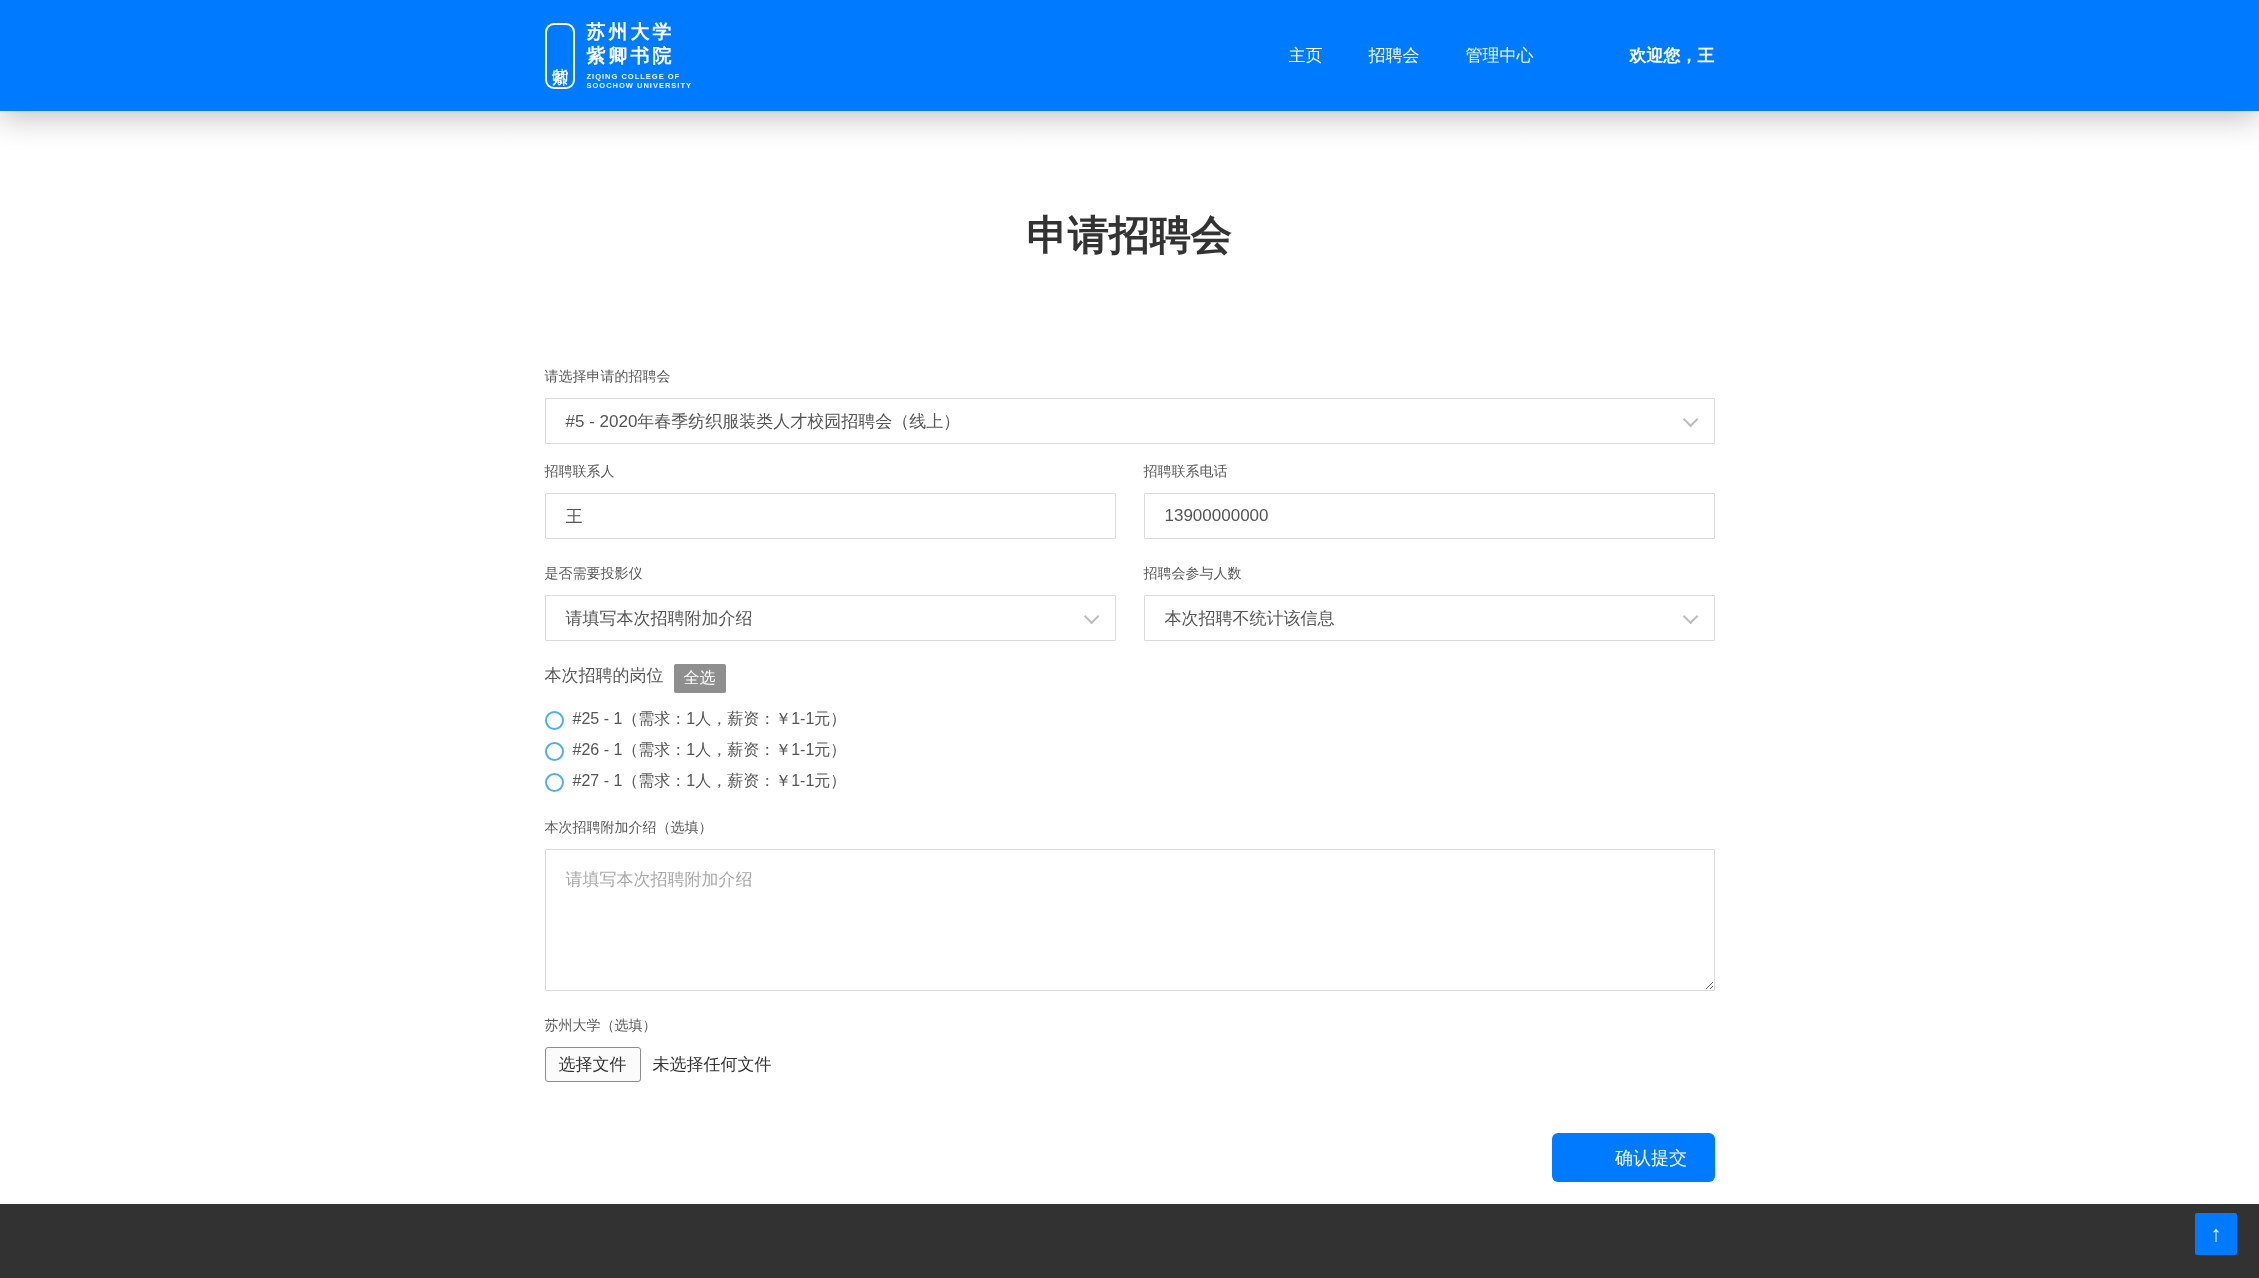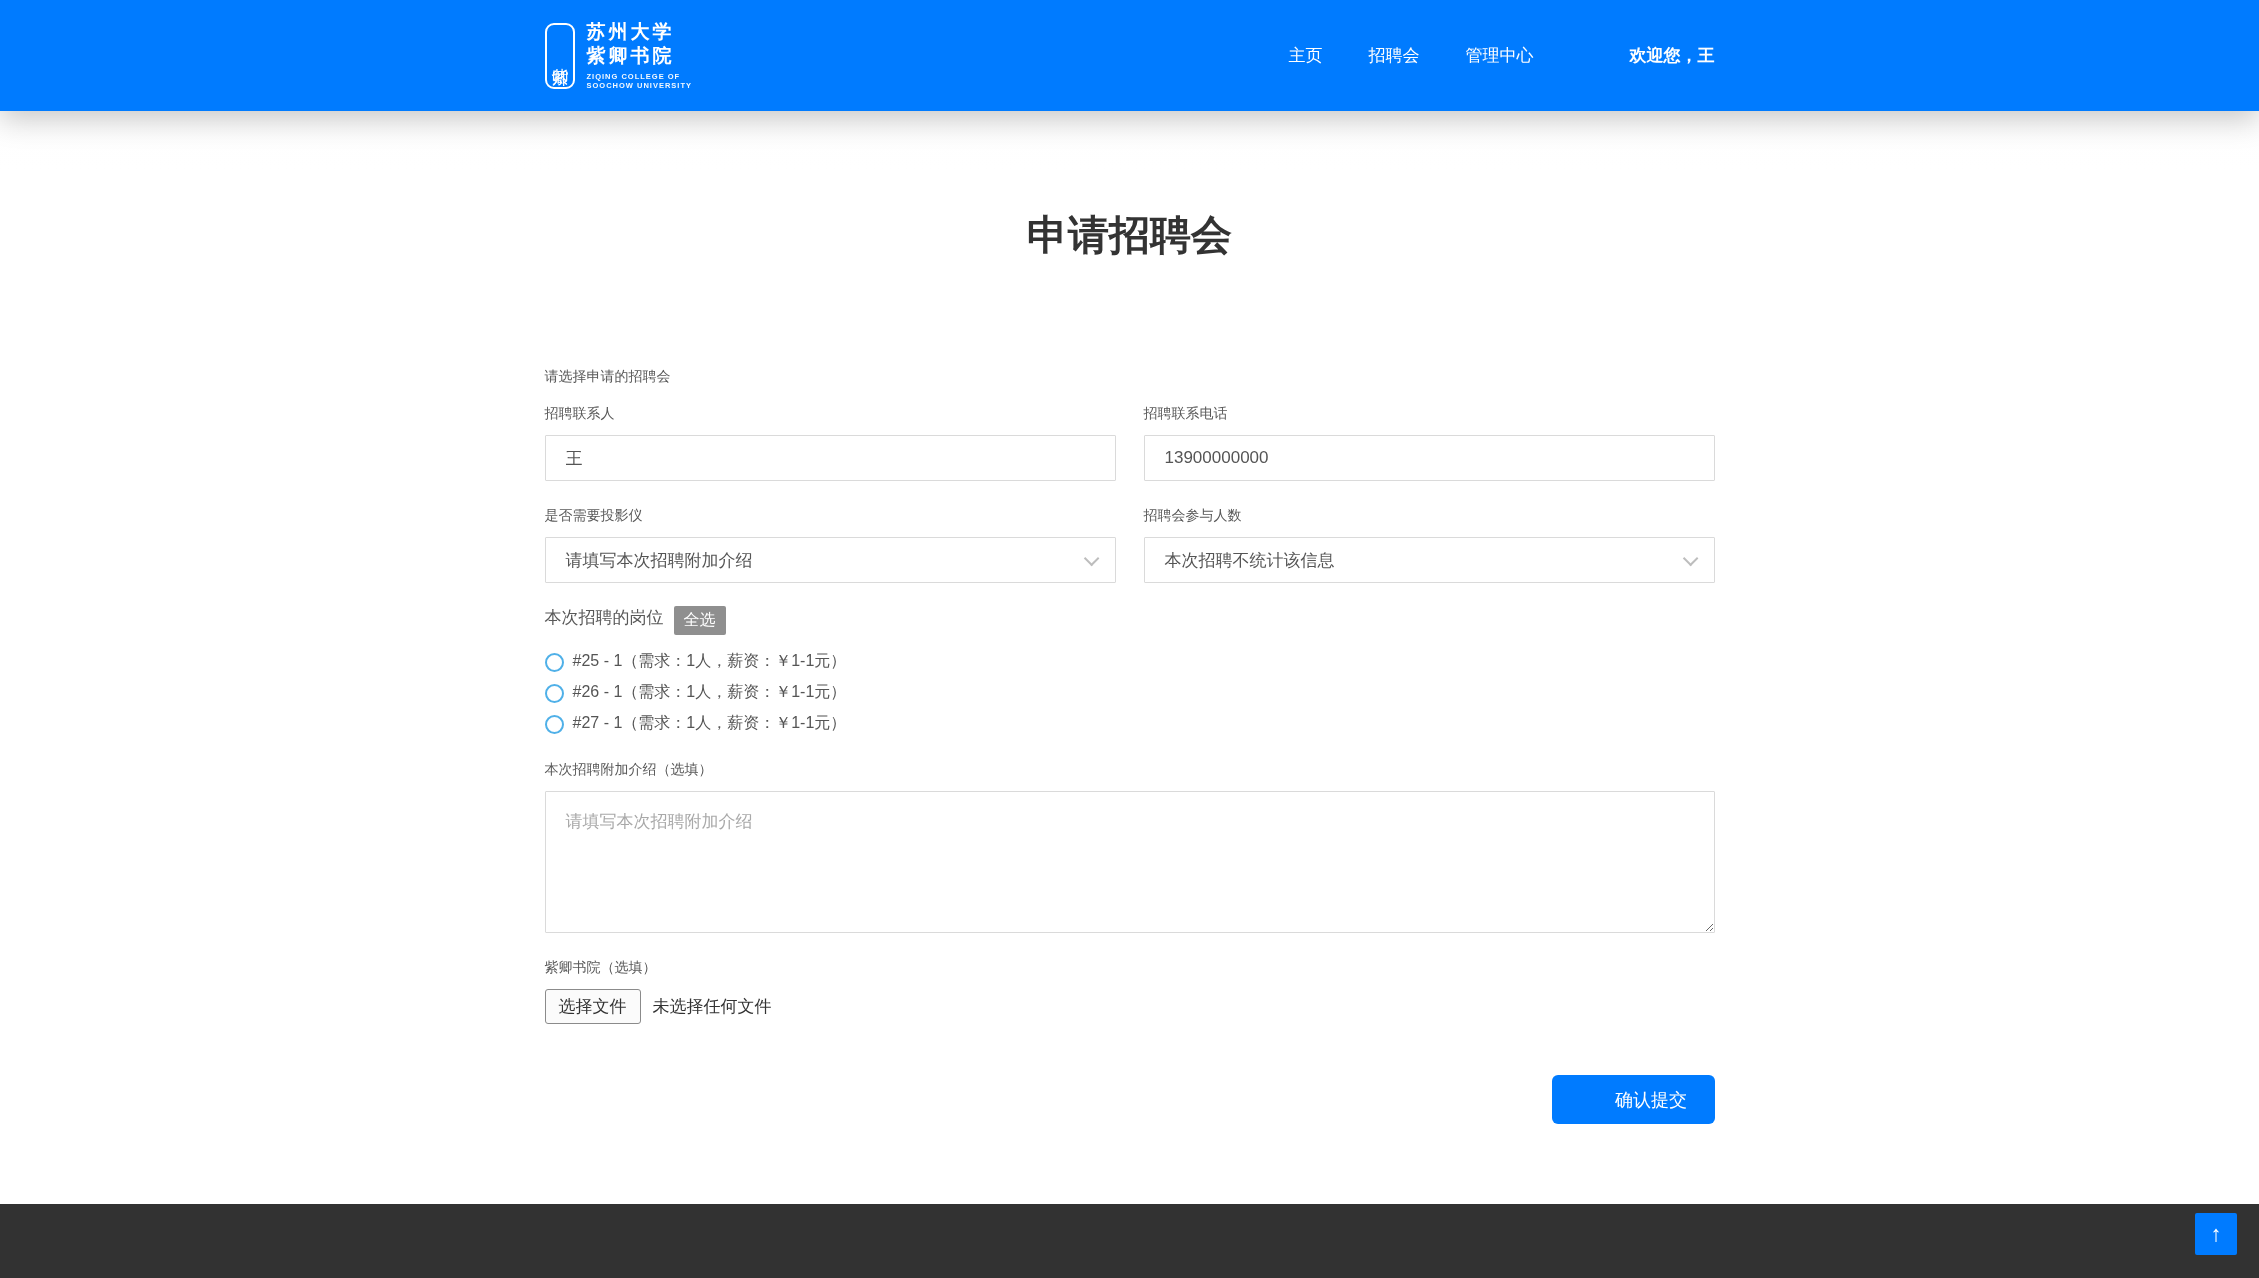--- a/index.html
+++ b/index.html
@@ -127,20 +127,24 @@
   </div>
 </div>
 
 <div class="main">
   <div class="page-title">申请招聘会</div>
 
   <div class="container form">
 
     <div>
       <div class="form-label">请选择申请的招聘会</div>
+      <div class="control select-control">
+        <span>#5 - 2020年春季纺织服装类人才校园招聘会（线上）</span>
+        <span class="chevron"></span>
+      </div>
     </div>
 
     <div class="row2">
       <div class="col">
         <div class="form-label">招聘联系人</div>
         <input class="control" type="text" value="王" style="">
       </div>
       <div class="col">
         <div class="form-label">招聘联系电话</div>
         <input class="control" type="text" value="13900000000" style="">
@@ -182,21 +186,21 @@
         <span class="position-text">#27 - 1（需求：1人，薪资：￥1-1元）</span>
       </div>
     </div>
 
     <div class="intro-group">
       <div class="form-label">本次招聘附加介绍（选填）</div>
       <textarea class="control" placeholder="请填写本次招聘附加介绍" style=""></textarea>
     </div>
 
     <div class="file-group">
-      <div class="form-label">紫卿书院（选填）</div>
+      <div class="form-label">苏州大学（选填）</div>
       <div class="file-row">
         <button class="file-btn">选择文件</button>
         <span class="file-status">未选择任何文件</span>
       </div>
     </div>
 
     <div class="submit-row">
       <button class="submit-btn">确认提交</button>
     </div>
 

